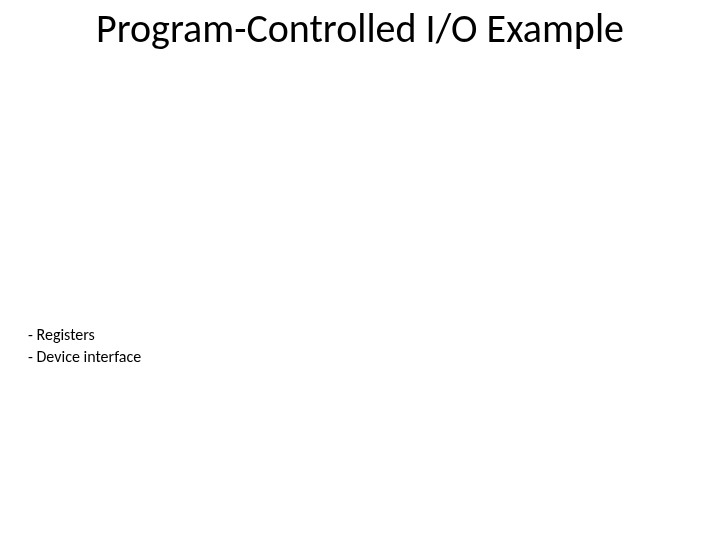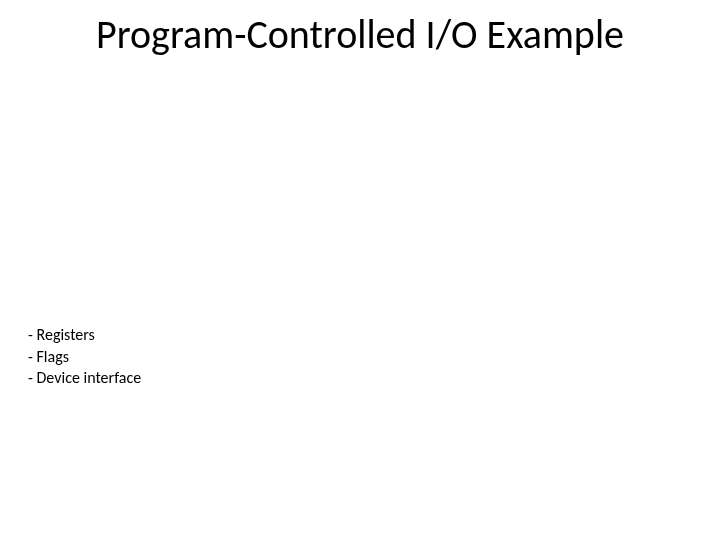--- a/index.html
+++ b/index.html
@@ -13,21 +13,21 @@
     overflow: hidden;
   }
   .slide {
     position: relative;
     width: 720px;
     height: 540px;
     box-sizing: border-box;
   }
   .title {
     position: absolute;
-    top: 10px;
+    top: 4px;
     left: 0;
     width: 720px;
     text-align: center;
     font-size: 40px;
     font-weight: 400;
     letter-spacing: 0px;
   }
   .bullets {
     position: absolute;
     top: 324px;
@@ -40,16 +40,15 @@
   }
 </style>
 </head>
 <body>
 
 <div class="slide">
   <div class="title">Program-Controlled I/O Example</div>
 
   <div class="bullets">
     <div class="row">- Registers</div>
-    <div class="row">- Flags</div>
     <div class="row">- Device interface</div>
   </div>
 </div>
 
 </body></html>

